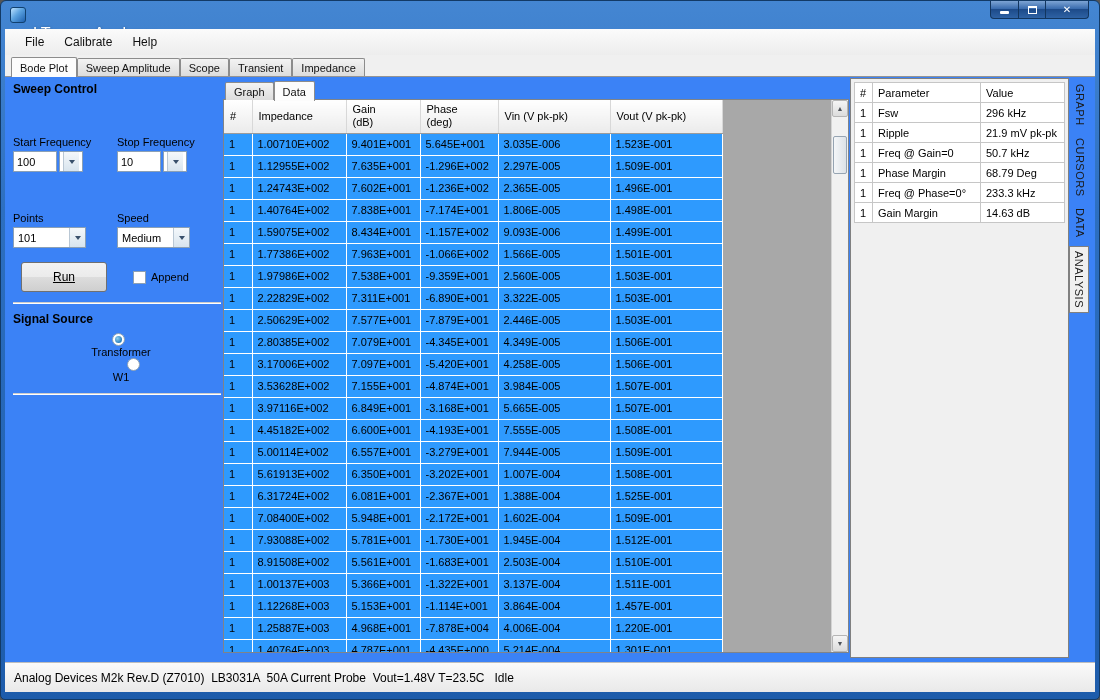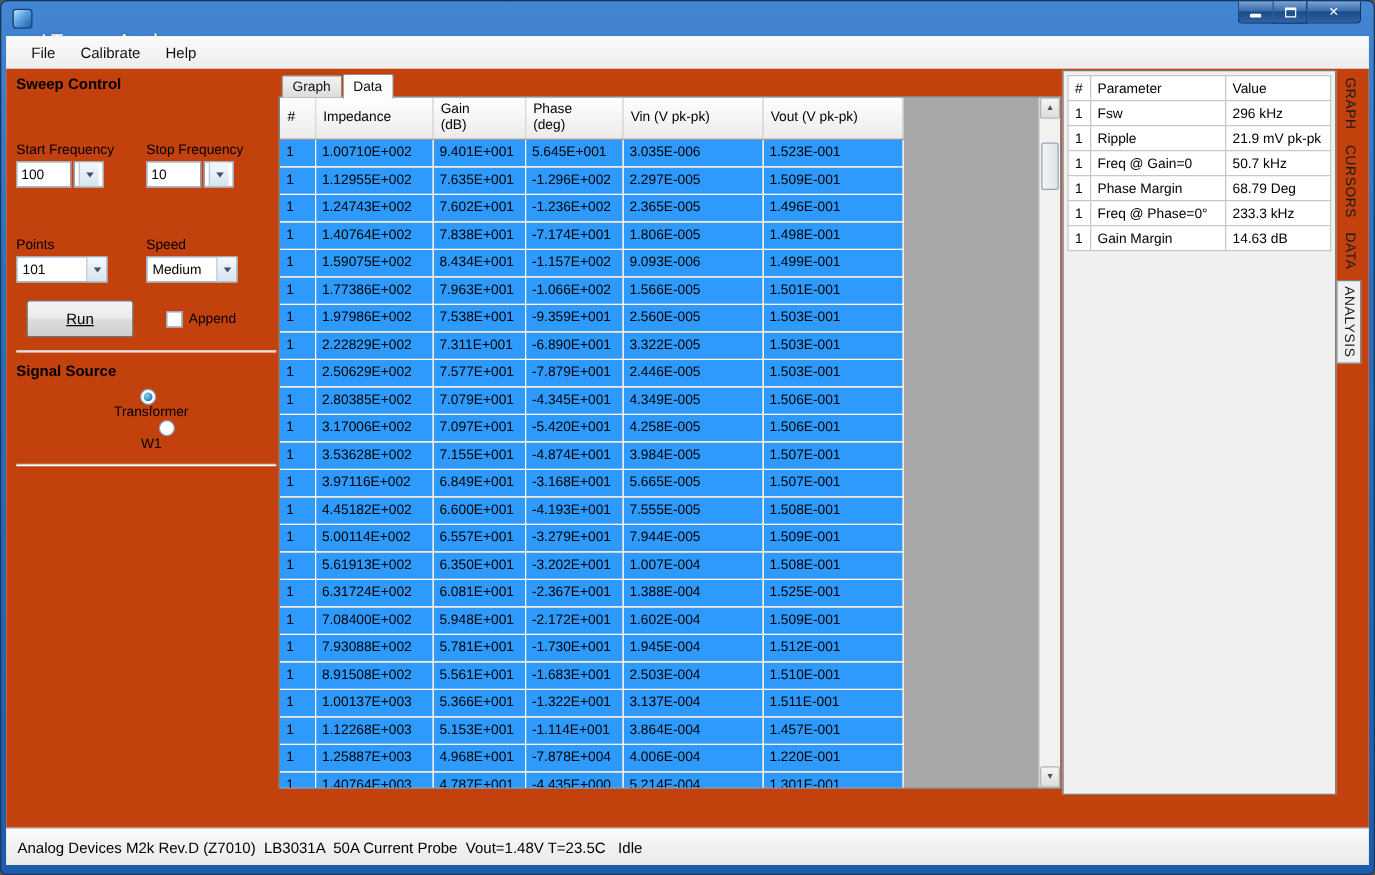--- a/index.html
+++ b/index.html
@@ -57,21 +57,21 @@
     font-size: 11px; color: #111; padding: 3px 8px 3px 8px;
     border: 1px solid #8c8c8c; border-bottom: none;
     background: linear-gradient(180deg, #f3f3f3, #dcdcdc);
     margin-right: 0px; border-radius: 2px 2px 0 0; height: 18px; line-height: 12px;
   }
   .tab.active {
     background: #fcfcfc; height: 20px; margin-bottom: -1px; padding-top: 4px;
     position: relative; z-index: 2;
   }
 
-  .tabpage { flex: 1; position: relative; background: #c2410c; }
+  .tabpage { flex: 1; position: relative; background: #3b82f6; }
 
   
   .left-panel { position: absolute; left: 8px; top: 5px; width: 208px; }
   .group-title { font-size: 12px; font-weight: bold; color: #000; margin-bottom: 7px; }
   .field-row { display: flex; margin-bottom: 6px; margin-top: 40px; }
   .field { width: 96px; margin-right: 10px; }
   .field-label { font-size: 11px; color: #000; margin-bottom: 3px; }
   .control-row { display: flex; }
   .textbox {
     width: 44px; height: 21px; border: 1px solid #8ba0b5; background: #fff;
@@ -212,20 +212,27 @@
   </div>
 
   <div class="frame-body">
 
     <div class="menubar">
         <div class="menu-item">File</div>
         <div class="menu-item">Calibrate</div>
         <div class="menu-item">Help</div>
       </div>
 
+    <div class="tabstrip">
+        <div class="tab active">Bode Plot</div>
+        <div class="tab">Sweep Amplitude</div>
+        <div class="tab">Scope</div>
+        <div class="tab">Transient</div>
+        <div class="tab">Impedance</div>
+      </div>
 
     <div class="tabpage">
 
       <div class="left-panel">
         <div class="group-title">Sweep Control</div>
 
         <div class="field-row">
           <div class="field">
             <div class="field-label">Start Frequency</div>
             <div class="control-row">

